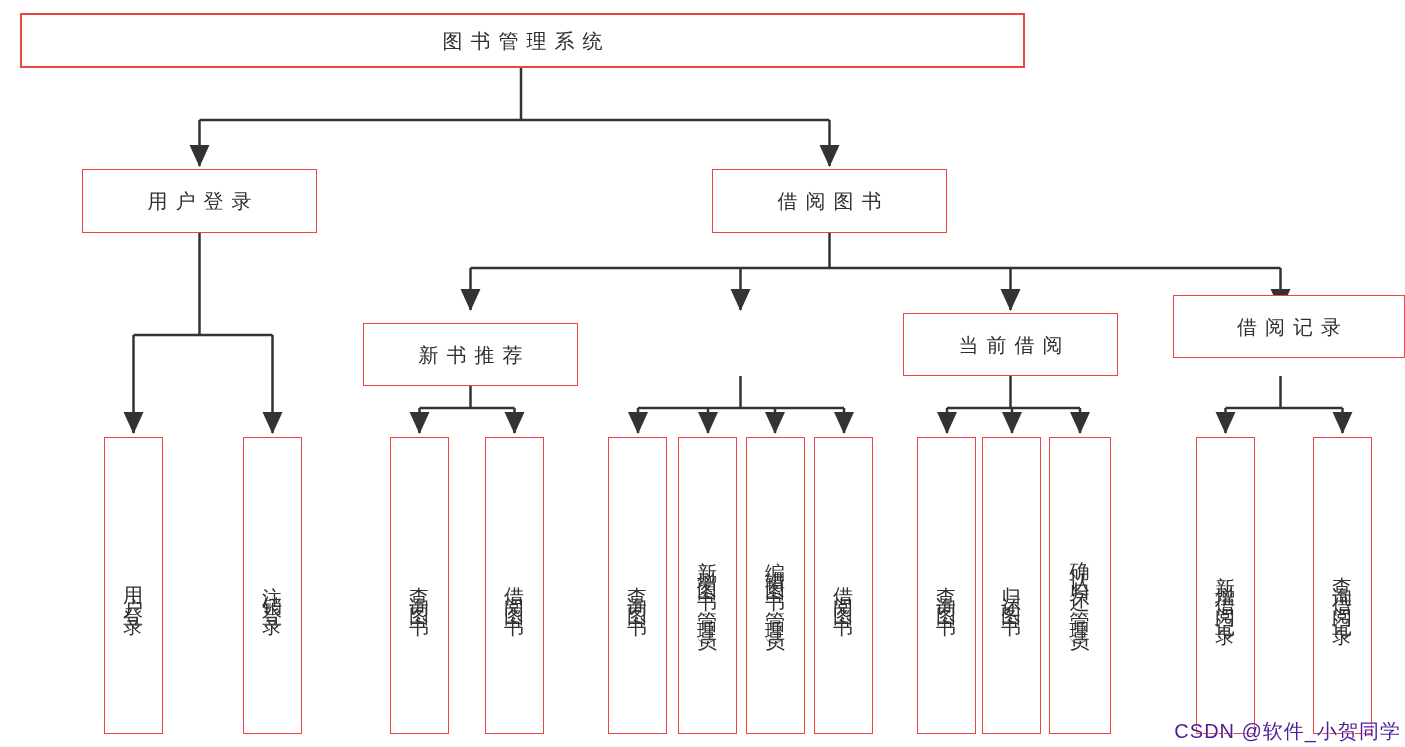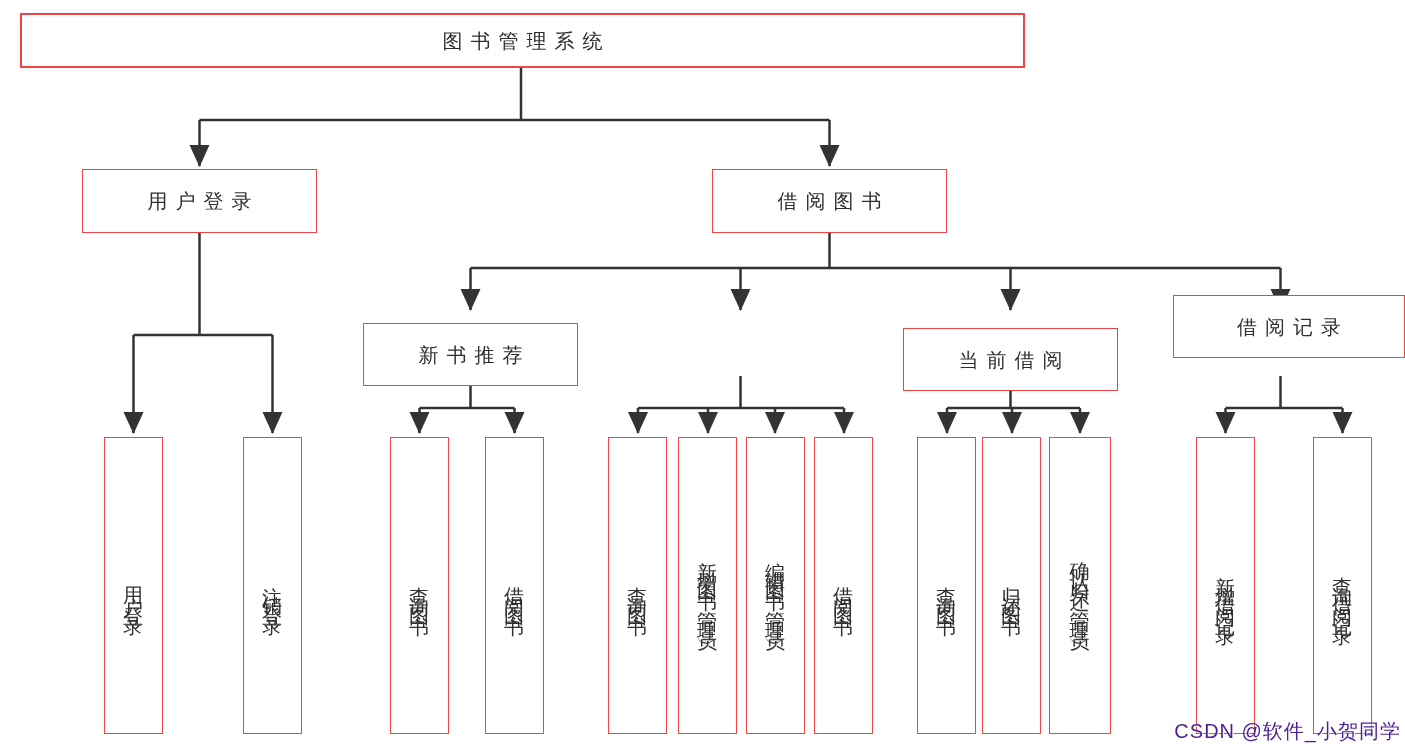--- a/index.html
+++ b/index.html
@@ -103,21 +103,21 @@
     <line x1="1225.5" y1="408" x2="1225.5" y2="433"></line>
     <line x1="1342.5" y1="408" x2="1342.5" y2="433"></line>
   </svg>
 
   <div class="node h root" style="left:20px; top:13px; width:1005px; height:55px;">图书管理系统</div>
 
   <div class="node h" style="left:82px; top:169px; width:235px; height:64px;">用户登录</div>
   <div class="node h" style="left:712px; top:169px; width:235px; height:64px;">借阅图书</div>
 
   <div class="node h" style="left:363px; top:313px; width:215px; height:63px;margin-top:10px;">新书推荐</div>
-  <div class="node h" style="left:903px; top:328px; width:215px; height:63px;">当前借阅</div>
+  <div class="node h" style="left:903px; top:313px; width:215px; height:63px;">当前借阅</div>
   <div class="node h" style="left:1173px; top:295px; width:232px; height:63px;">借阅记录</div>
 
   <div class="node v" style="left:104px; top:437px; width:59px; height:297px;">用户登录</div>
   <div class="node v" style="left:243px; top:437px; width:59px; height:297px;">注销登录</div>
 
   <div class="node v" style="left:390px; top:437px; width:59px; height:297px;">查询图书</div>
   <div class="node v" style="left:485px; top:437px; width:59px; height:297px;">借阅图书</div>
 
   <div class="node v" style="left:608px; top:437px; width:59px; height:297px;">查询图书</div>
   <div class="node v" style="left:678px; top:437px; width:59px; height:297px;">新增图书（管理员）</div>

